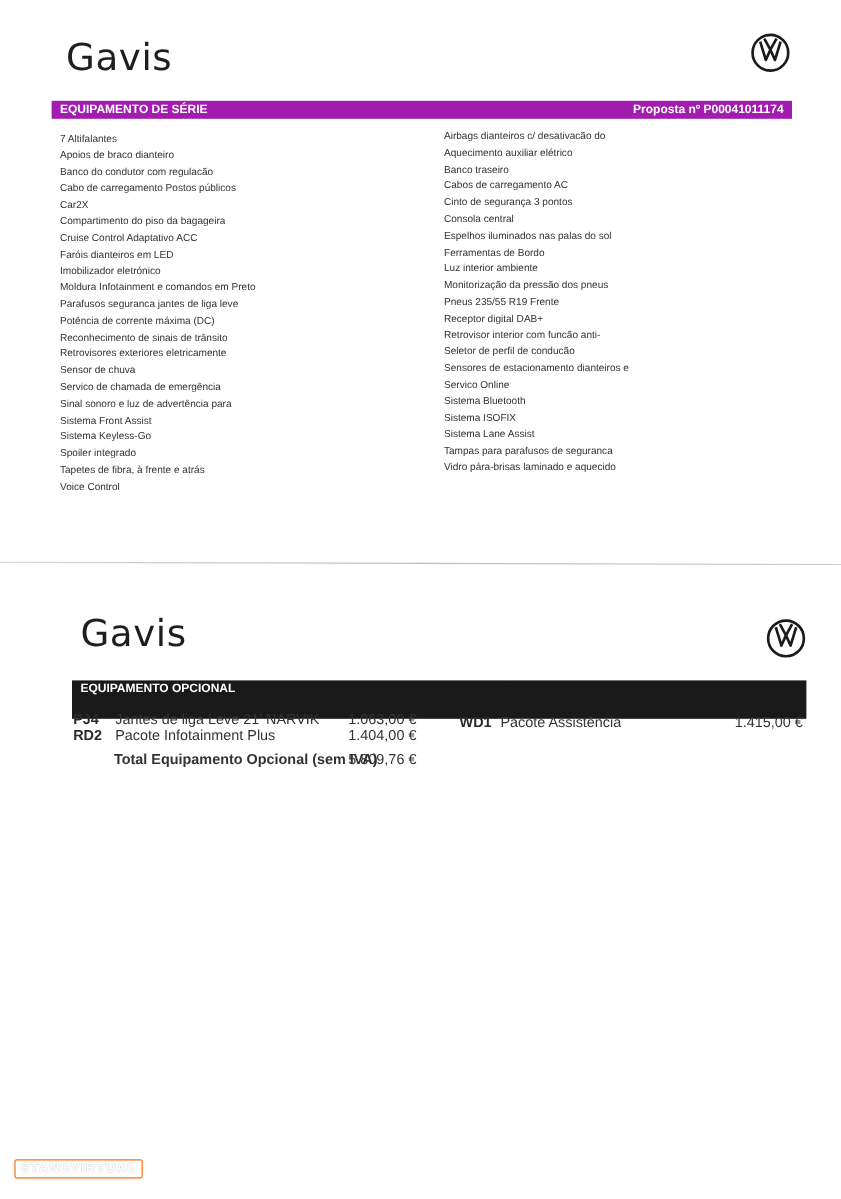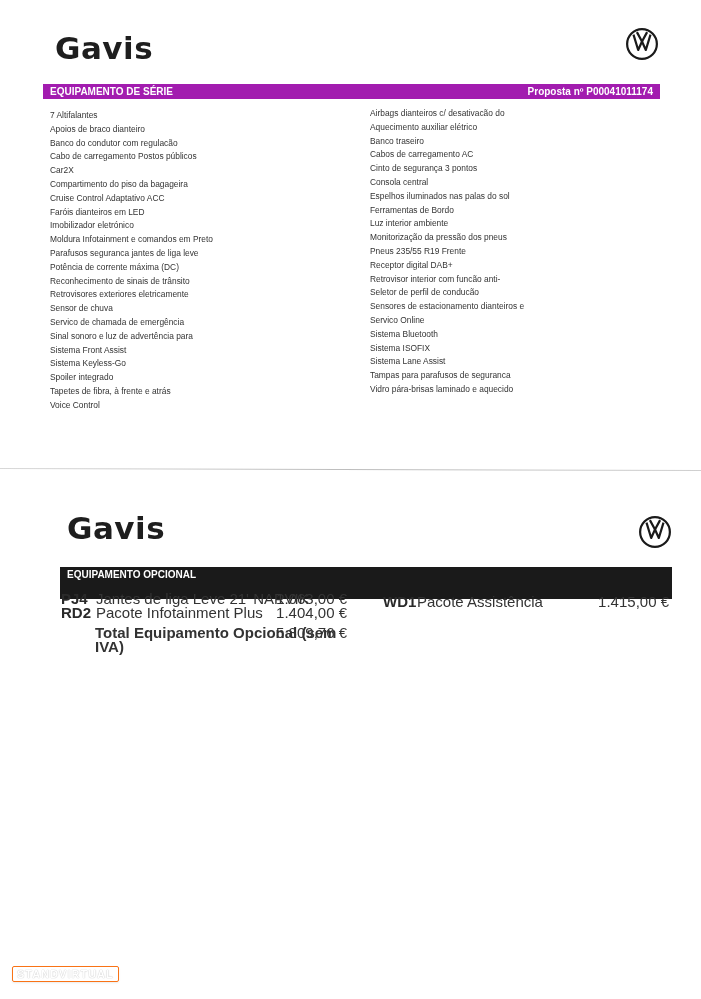--- a/index.html
+++ b/index.html
@@ -2,21 +2,21 @@
 <html><head>
 <meta charset="utf-8">
 <style>
   * { box-sizing: border-box; margin: 0; padding: 0; }
   html, body { width: 701px; height: 999px; background: #ffffff; overflow: hidden; }
   body { position: relative; font-family: "Liberation Sans", sans-serif; color: #2a2a2a; }
 
   .brand {
     position: absolute;
     font-family: "DejaVu Sans", sans-serif;
-    font-weight: 700;
+    font-weight: 400;
     font-size: 31px;
     letter-spacing: 0.5px;
     color: #1e1e1e;
   }
   .vw-logo { position: absolute; width: 34px; height: 34px; }
 
   .bar {
     position: absolute;
     background: #a21caf;
     color: #ffffff;
@@ -38,21 +38,21 @@
     color: #333;
   }
   .list li { height: 13.8px; line-height: 13.8px; white-space: nowrap; }
 
   .sep {
     position: absolute; left: 0; top: 469px; width: 701px; height: 1px;
     background: linear-gradient(90deg, #d8d8d8, #bdbdbd 50%, #d0d0d0);
     transform: rotate(0.15deg);
   }
 
-  .opt-table { position: absolute; font-size: 15px; color: #333; }
+  .opt-table { position: absolute; font-size: 12px; color: #333; }
   .opt-row { position: relative; height: 14px; line-height: 14px; }
   .opt-code { position: absolute; left: 0; font-weight: bold; color: #2a2a2a; }
   .opt-desc { position: absolute; }
   .opt-price { position: absolute; right: 0; text-align: right; }
   .opt-total { font-weight: bold; }
 
   .watermark {
     position: absolute; left: 12px; top: 966px;
     border: 1px solid #f97316; border-radius: 2px;
     padding: 1px 4px; font-size: 11px; font-weight: bold;

